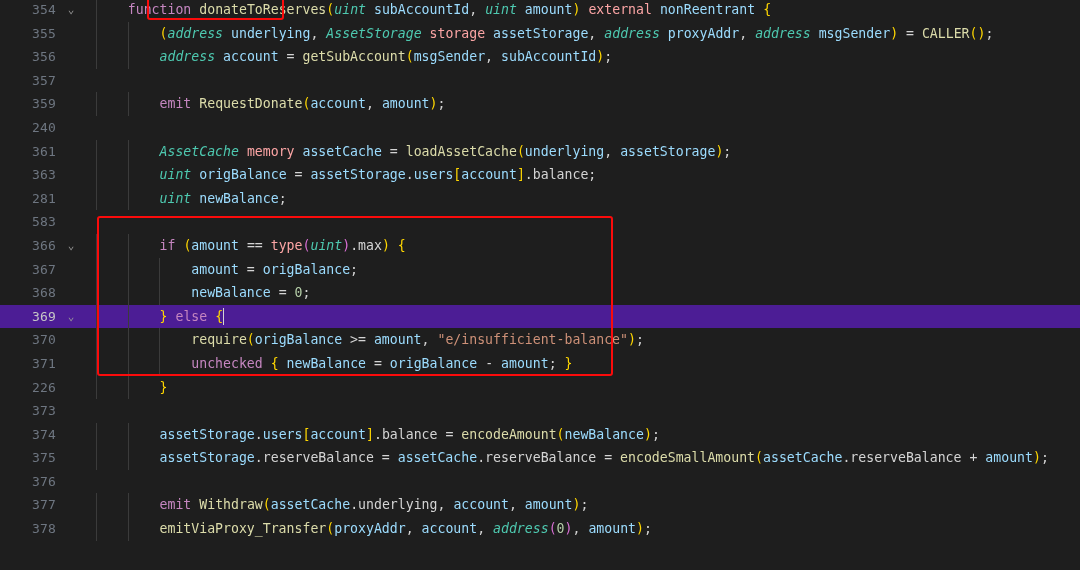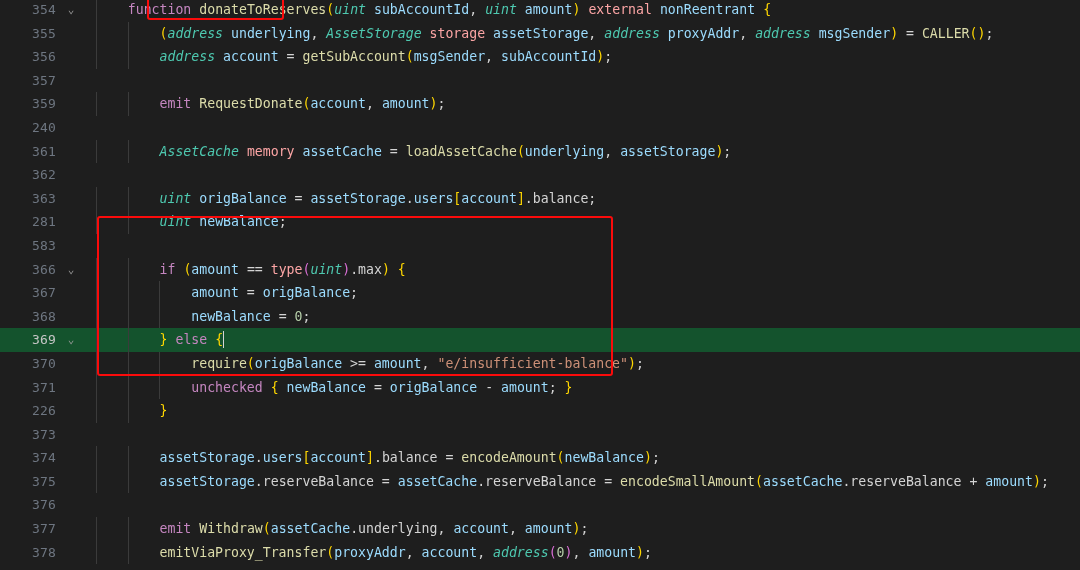--- a/index.html
+++ b/index.html
@@ -9,21 +9,21 @@
     font-family:"DejaVu Sans Mono","Liberation Mono",monospace;
   }
   #editor{
     position:relative;width:1080px;height:570px;background:#1e1e1e;
     font-size:13.2px;line-height:23.6px;
   }
   .row{
     position:relative;height:23.6px;white-space:pre;
     display:flex;align-items:center;
   }
-  .row.active{background:#14532d;}
+  .row.active{background:#4c1d95;}
   .gutter{
     width:62px;min-width:62px;text-align:right;padding-right:6px;
     color:#6e7681;font-size:13px;box-sizing:border-box;
     letter-spacing:0.2px;
   }
   .row.active .gutter{color:#c6c6c6;}
   .fold{
     width:18px;min-width:18px;color:#9a9a9a;font-size:11px;text-align:center;
     line-height:23.6px;
   }
@@ -65,21 +65,20 @@
 
 <div id="editor">
   <div id="lines-host" style="margin-top: -2px;">
       <div class="row"><div class="gutter">354</div><div class="fold">⌄</div><div class="code"><span class="plain">    </span><span class="kw">function</span><span class="plain"> </span><span class="fn">donateToReserves</span><span class="paren1">(</span><span class="type">uint</span><span class="plain"> </span><span class="var">subAccountId</span><span class="punc">, </span><span class="type">uint</span><span class="plain"> </span><span class="var">amount</span><span class="paren1">)</span><span class="plain"> </span><span class="stor">external</span><span class="plain"> </span><span class="var">nonReentrant</span><span class="plain"> </span><span class="paren1">{</span><div class="guide" style="left: 16px;"></div></div></div>
       <div class="row"><div class="gutter">355</div><div class="fold"></div><div class="code"><span class="plain">        </span><span class="paren1">(</span><span class="type">address</span><span class="plain"> </span><span class="var">underlying</span><span class="punc">, </span><span class="type">AssetStorage</span><span class="plain"> </span><span class="stor">storage</span><span class="plain"> </span><span class="var">assetStorage</span><span class="punc">, </span><span class="type">address</span><span class="plain"> </span><span class="var">proxyAddr</span><span class="punc">, </span><span class="type">address</span><span class="plain"> </span><span class="var">msgSender</span><span class="paren1">)</span><span class="plain"> = </span><span class="fn">CALLER</span><span class="paren1">()</span><span class="plain">;</span><div class="guide" style="left: 16px;"></div><div class="guide" style="left: 47.72px;"></div></div></div>
       <div class="row"><div class="gutter">356</div><div class="fold"></div><div class="code"><span class="plain">        </span><span class="type">address</span><span class="plain"> </span><span class="var">account</span><span class="plain"> = </span><span class="fn">getSubAccount</span><span class="paren1">(</span><span class="var">msgSender</span><span class="punc">, </span><span class="var">subAccountId</span><span class="paren1">)</span><span class="plain">;</span><div class="guide" style="left: 16px;"></div><div class="guide" style="left: 47.72px;"></div></div></div>
       <div class="row"><div class="gutter">357</div><div class="fold"></div><div class="code"><div class="guide" style="left: 16px;"></div><div class="guide" style="left: 47.72px;"></div></div></div>
       <div class="row"><div class="gutter">359</div><div class="fold"></div><div class="code"><span class="plain">        </span><span class="kw">emit</span><span class="plain"> </span><span class="fn">RequestDonate</span><span class="paren1">(</span><span class="var">account</span><span class="punc">, </span><span class="var">amount</span><span class="paren1">)</span><span class="plain">;</span><div class="guide" style="left: 16px;"></div><div class="guide" style="left: 47.72px;"></div></div></div>
       <div class="row"><div class="gutter">240</div><div class="fold"></div><div class="code"><div class="guide" style="left: 16px;"></div><div class="guide" style="left: 47.72px;"></div></div></div>
       <div class="row"><div class="gutter">361</div><div class="fold"></div><div class="code"><span class="plain">        </span><span class="type">AssetCache</span><span class="plain"> </span><span class="stor">memory</span><span class="plain"> </span><span class="var">assetCache</span><span class="plain"> = </span><span class="fn">loadAssetCache</span><span class="paren1">(</span><span class="var">underlying</span><span class="punc">, </span><span class="var">assetStorage</span><span class="paren1">)</span><span class="plain">;</span><div class="guide" style="left: 16px;"></div><div class="guide" style="left: 47.72px;"></div></div></div>
-      <div class="row"><div class="gutter">362</div><div class="fold"></div><div class="code"><div class="guide" style="left: 16px;"></div><div class="guide" style="left: 47.72px;"></div></div></div>
       <div class="row"><div class="gutter">363</div><div class="fold"></div><div class="code"><span class="plain">        </span><span class="type">uint</span><span class="plain"> </span><span class="var">origBalance</span><span class="plain"> = </span><span class="var">assetStorage</span><span class="plain">.</span><span class="var">users</span><span class="paren1">[</span><span class="var">account</span><span class="paren1">]</span><span class="plain">.balance;</span><div class="guide" style="left: 16px;"></div><div class="guide" style="left: 47.72px;"></div></div></div>
       <div class="row"><div class="gutter">281</div><div class="fold"></div><div class="code"><span class="plain">        </span><span class="type">uint</span><span class="plain"> </span><span class="var">newBalance</span><span class="plain">;</span><div class="guide" style="left: 16px;"></div><div class="guide" style="left: 47.72px;"></div></div></div>
       <div class="row"><div class="gutter">583</div><div class="fold"></div><div class="code"><div class="guide" style="left: 16px;"></div><div class="guide" style="left: 47.72px;"></div></div></div>
       <div class="row"><div class="gutter">366</div><div class="fold">⌄</div><div class="code"><span class="plain">        </span><span class="ctrl">if</span><span class="plain"> </span><span class="paren1">(</span><span class="var">amount</span><span class="plain"> == </span><span class="stor">type</span><span class="paren2">(</span><span class="type">uint</span><span class="paren2">)</span><span class="plain">.max</span><span class="paren1">)</span><span class="plain"> </span><span class="paren1">{</span><div class="guide" style="left: 16px;"></div><div class="guide" style="left: 47.72px;"></div></div></div>
       <div class="row"><div class="gutter">367</div><div class="fold"></div><div class="code"><span class="plain">            </span><span class="var">amount</span><span class="plain"> = </span><span class="var">origBalance</span><span class="plain">;</span><div class="guide" style="left: 16px;"></div><div class="guide" style="left: 47.72px;"></div><div class="guide" style="left: 79.44px;"></div></div></div>
       <div class="row"><div class="gutter">368</div><div class="fold"></div><div class="code"><span class="plain">            </span><span class="var">newBalance</span><span class="plain"> = </span><span class="num">0</span><span class="plain">;</span><div class="guide" style="left: 16px;"></div><div class="guide" style="left: 47.72px;"></div><div class="guide" style="left: 79.44px;"></div></div></div>
       <div class="row active"><div class="gutter">369</div><div class="fold">⌄</div><div class="code"><span class="plain">        </span><span class="paren1">}</span><span class="plain"> </span><span class="ctrl">else</span><span class="plain"> </span><span class="paren1">{</span><div class="guide" style="left: 16px;"></div><div class="guide" style="left: 47.72px;"></div><div id="cursor" style="left: 142.88px;"></div></div></div>
       <div class="row"><div class="gutter">370</div><div class="fold"></div><div class="code"><span class="plain">            </span><span class="fn">require</span><span class="paren1">(</span><span class="var">origBalance</span><span class="plain"> &gt;= </span><span class="var">amount</span><span class="punc">, </span><span class="str">"e/insufficient-balance"</span><span class="paren1">)</span><span class="plain">;</span><div class="guide" style="left: 16px;"></div><div class="guide" style="left: 47.72px;"></div><div class="guide" style="left: 79.44px;"></div></div></div>
       <div class="row"><div class="gutter">371</div><div class="fold"></div><div class="code"><span class="plain">            </span><span class="kw">unchecked</span><span class="plain"> </span><span class="paren1">{</span><span class="plain"> </span><span class="var">newBalance</span><span class="plain"> = </span><span class="var">origBalance</span><span class="plain"> - </span><span class="var">amount</span><span class="plain">; </span><span class="paren1">}</span><div class="guide" style="left: 16px;"></div><div class="guide" style="left: 47.72px;"></div><div class="guide" style="left: 79.44px;"></div></div></div>
       <div class="row"><div class="gutter">226</div><div class="fold"></div><div class="code"><span class="plain">        </span><span class="paren1">}</span><div class="guide" style="left: 16px;"></div><div class="guide" style="left: 47.72px;"></div></div></div>

